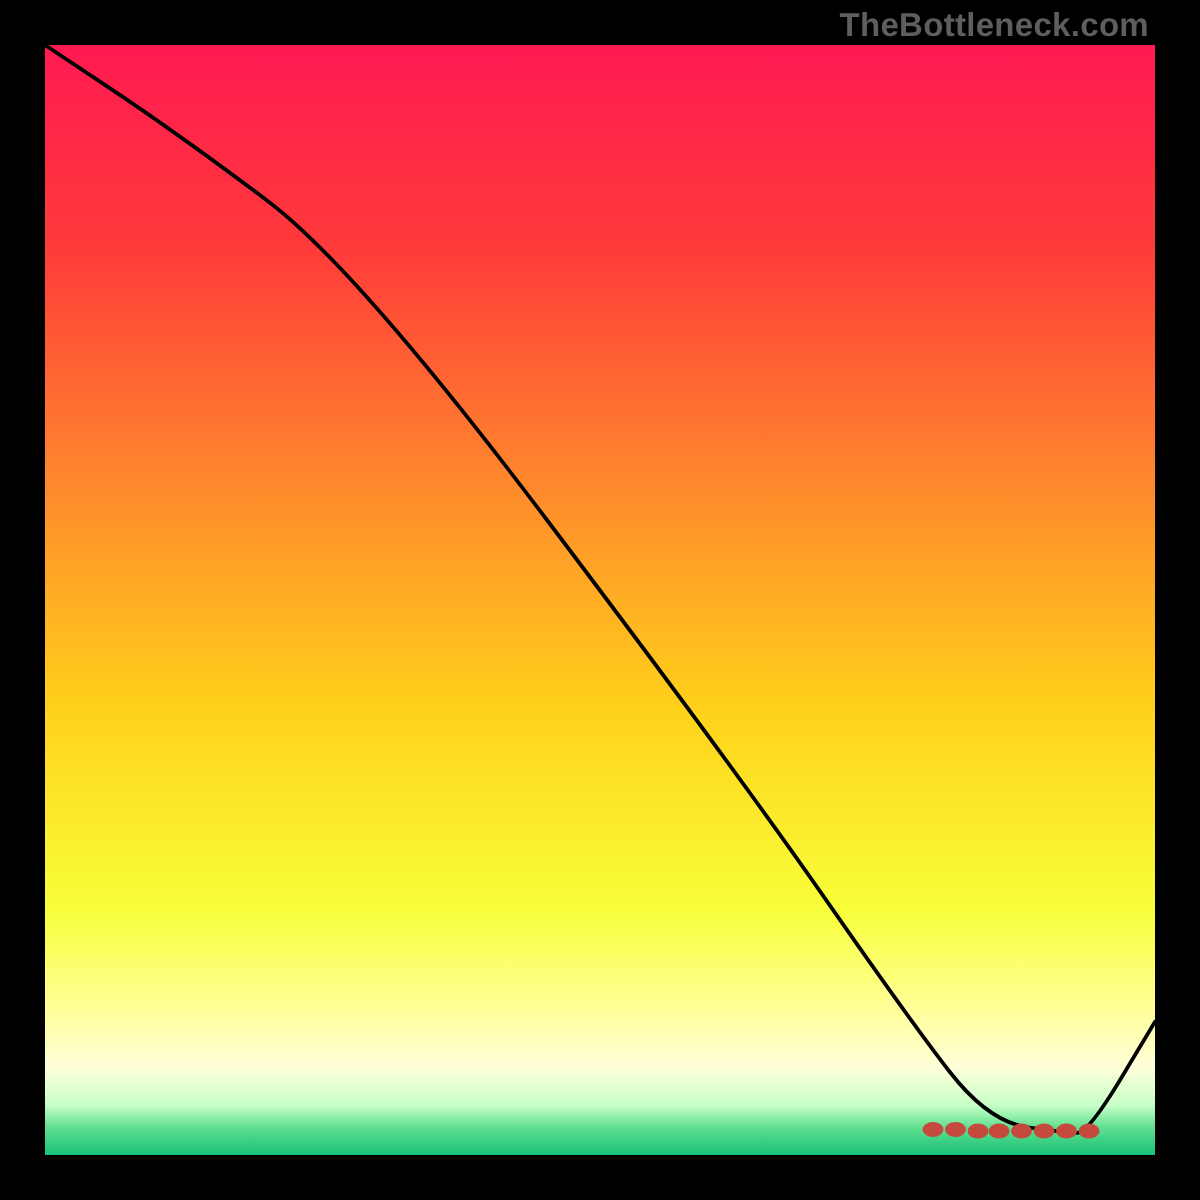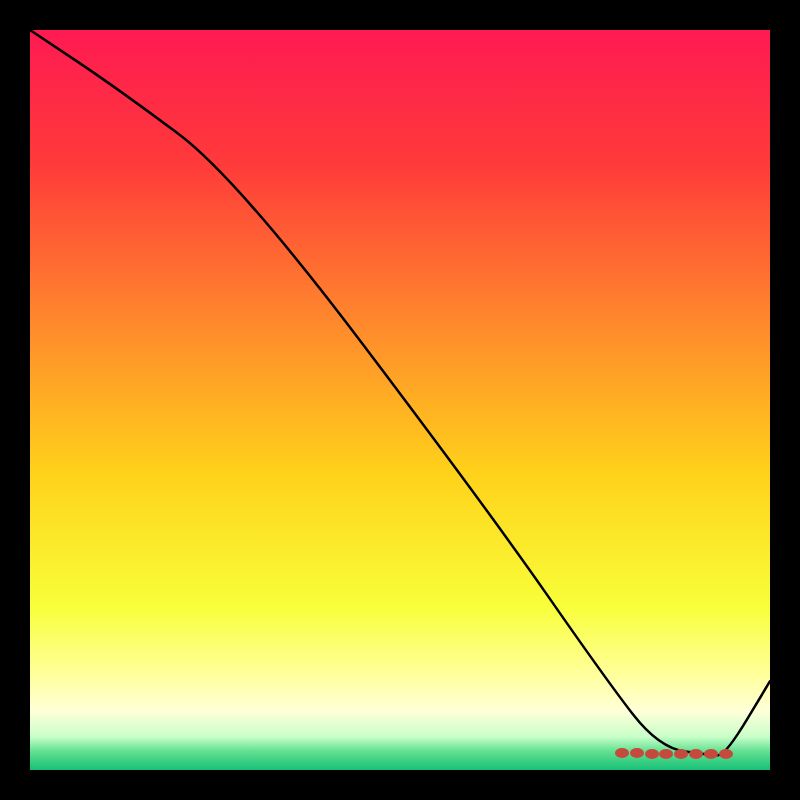--- a/index.html
+++ b/index.html
@@ -97,13 +97,14 @@
         <div class="marker" style="left: 606.8px; top: 723.35px;"></div>
         <div class="marker" style="left: 621.6px; top: 723.72px;"></div>
         <div class="marker" style="left: 636.4px; top: 724.09px;"></div>
         <div class="marker" style="left: 651.2px; top: 724.46px;"></div>
         <div class="marker" style="left: 666px; top: 724.46px;"></div>
         <div class="marker" style="left: 680.8px; top: 724.46px;"></div>
         <div class="marker" style="left: 695.6px; top: 724.46px;"></div>
       </div>
   </div>
 
+  <div class="watermark">TheBottleneck.com</div>
 </div>
 
 </body></html>

